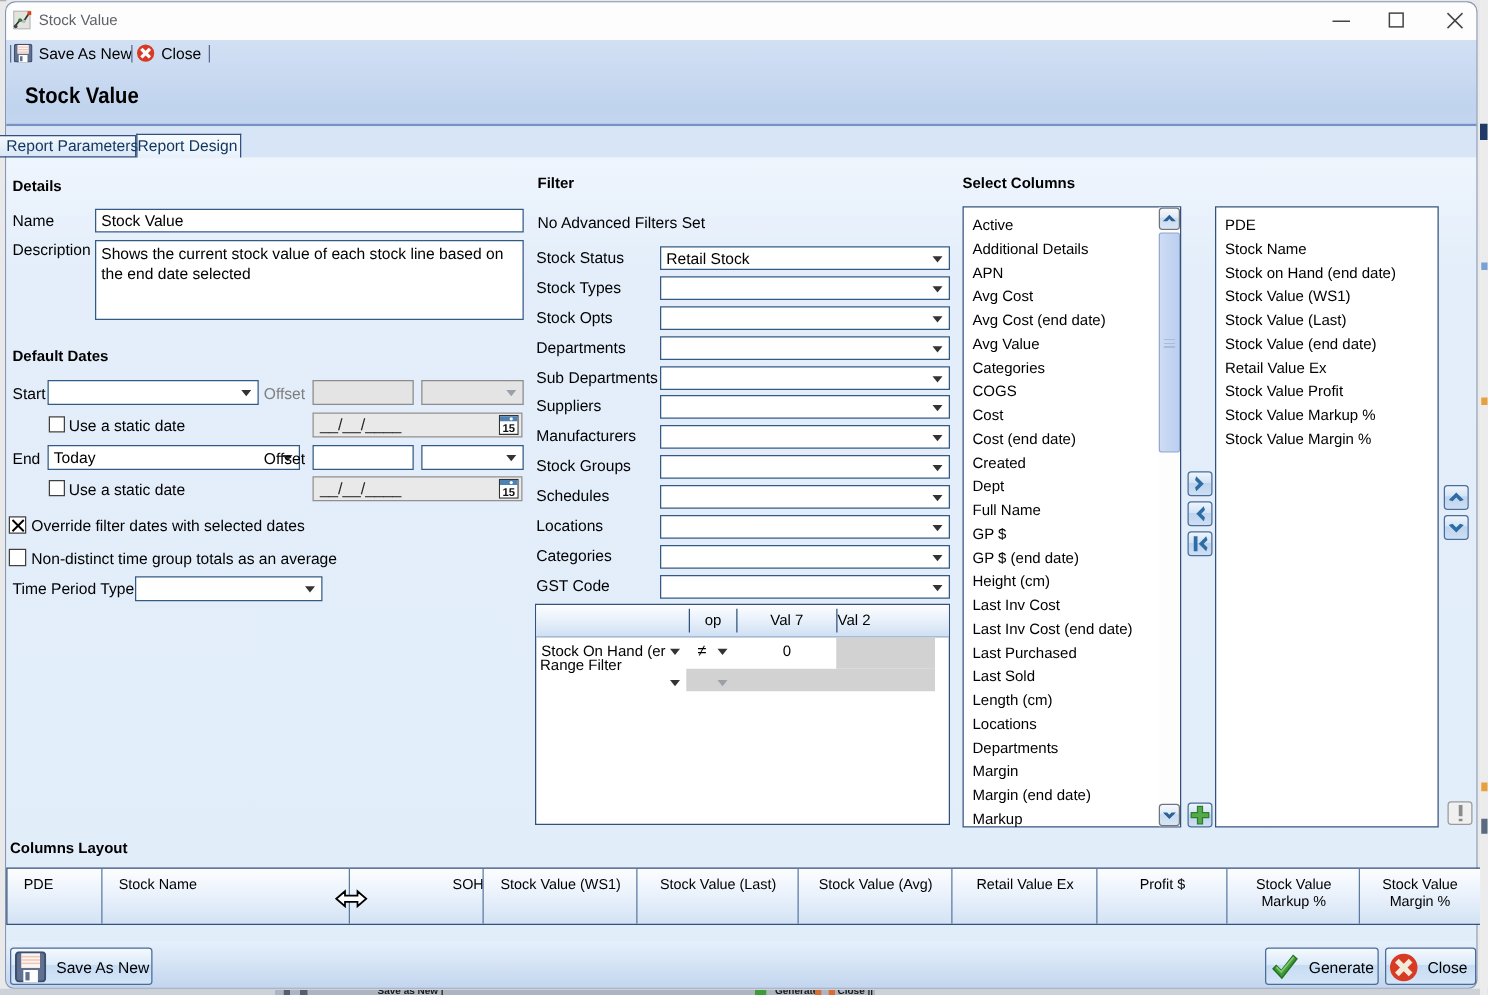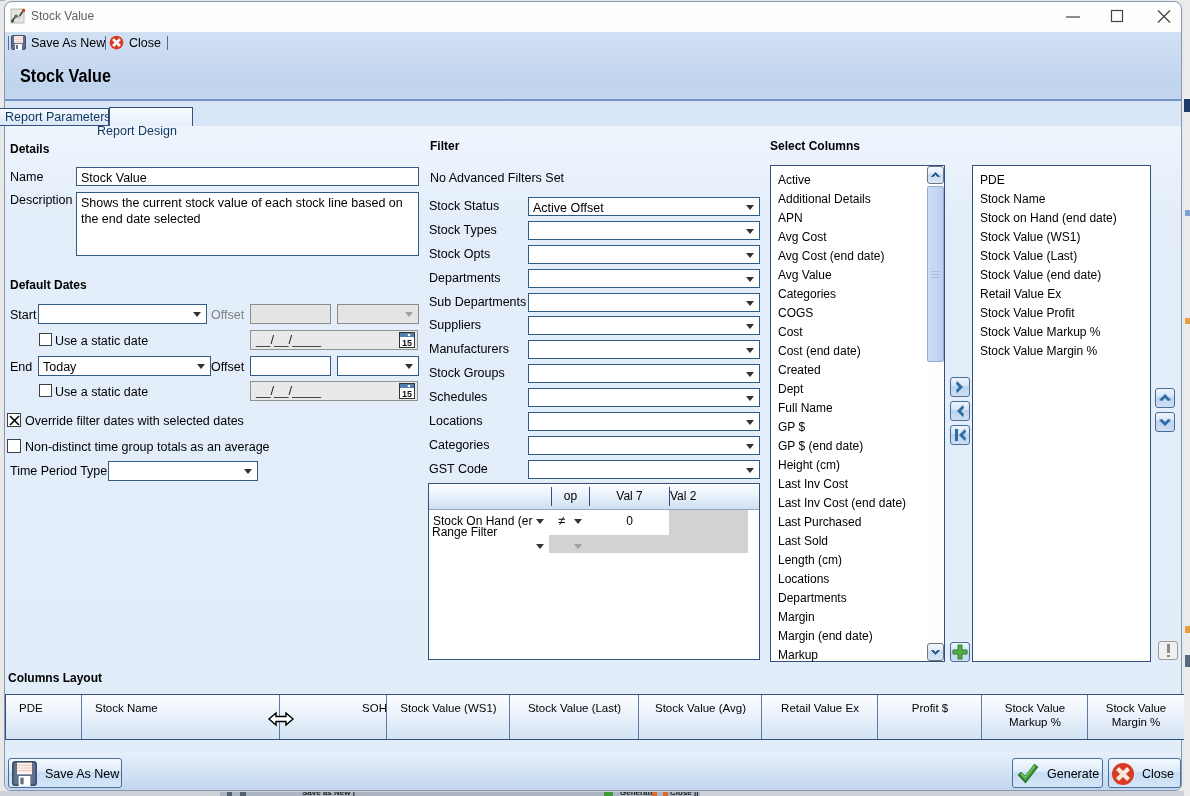--- a/index.html
+++ b/index.html
@@ -69,21 +69,21 @@
       <path d="M5 8 L8 5 L12 9 L16 5 L19 8 L15 12 L19 16 L16 19 L12 15 L8 19 L5 16 L9 12 Z" fill="#fff"></path>
     </svg>
   <div class="abs lbl" style="left:129px;top:36px;">Close</div>
   <div class="abs" style="left:167px;top:36px;width:1px;height:14px;background:#5a6b8c;"></div>
 
   <div class="abs" style="left:20px;top:66px;font-size:18px;font-weight:bold;transform:scaleX(0.9);transform-origin:0 0;">Stock Value</div>
 
   <div class="abs" style="left:-4px;top:108px;width:113px;height:18px;background:linear-gradient(#f4f9fe,#d9e6f6);border:1px solid #33517c;border-bottom:1px solid #33517c;box-sizing:border-box;"></div>
   <div class="abs tabtx" style="left:5px;top:110px;">Report Parameters</div>
   <div class="abs" style="left:109px;top:107px;width:84px;height:19px;background:linear-gradient(#f7fbff,#e7f0fb);border:1px solid #33517c;border-bottom:none;box-sizing:border-box;"></div>
-  <div class="abs tabtx" style="left:97px;top:110px;margin-top:14px;">Report Design</div>
+  <div class="abs tabtx" style="left:110px;top:110px;">Report Design</div>
 
   <div class="abs sec" style="left:10px;top:142px;">Details</div>
   <div class="abs lbl" style="left:10px;top:170px;">Name</div>
   <div class="abs inp" style="left:76px;top:167px;width:343px;height:19px;"><span style="font-size:12.5px;margin-left:4px;line-height:18px;">Stock Value</span></div>
   <div class="abs lbl" style="left:10px;top:193px;">Description</div>
   <div class="abs inp" style="left:76px;top:192px;width:343px;height:64px;">
       <div style="font-size:12.5px;margin:2px 6px 4px 4px;line-height:16px;">Shows the current stock value of each stock line based on the end date selected</div>
     </div>
   <div class="abs sec" style="left:10px;top:278px;">Default Dates</div>
 
@@ -103,21 +103,21 @@
     <span style="position:absolute;left:5px;top:1px;font-size:13px;color:#222;">__/__/____</span>
     <svg style="position:absolute;right:2px;top:1px" width="16" height="16" viewBox="0 0 16 16">
         <rect x="0.5" y="0.5" width="15" height="15" fill="#fff" stroke="#333"></rect>
         <rect x="1" y="1" width="14" height="4" fill="#4f81b3"></rect>
         <circle cx="10" cy="3" r="1.3" fill="#fff"></circle>
         <text x="8" y="13.5" font-size="9" font-weight="bold" text-anchor="middle" fill="#111" font-family="Liberation Sans">15</text>
       </svg>
   </div>
 
   <div class="abs lbl" style="left:10px;top:360px;">End</div>
-  <div class="abs inp" style="left:38px;top:356px;width:173px;height:20px;"><span style="font-size:12.5px;margin-left:4px;line-height:19px;">Today</span><span class="arw" style="right:5px;top:7px;"></span></div>
+  <div class="abs inp" style="left:38px;top:356px;width:202px;height:20px;"><span style="font-size:12.5px;margin-left:4px;line-height:19px;">Today</span><span class="arw" style="right:5px;top:7px;"></span></div>
   <div class="abs lbl" style="left:211px;top:360px;">Offset</div>
   <div class="abs inp" style="left:250px;top:356px;width:81px;height:20px;"></div>
   <div class="abs inp" style="left:337px;top:356px;width:82px;height:20px;">
       <span class="arw" style="right:5px;top:7px;"></span>
     </div>
 
   <div class="cb" style="left:39px;top:384px;"></div>
   <div class="abs lbl" style="left:55px;top:385px;">Use a static date</div>
   <div class="abs" style="left:250px;top:381px;width:168px;height:20px;background:#e9e9e9;border:1px solid #919191;box-sizing:border-box;">
     <span style="position:absolute;left:5px;top:1px;font-size:13px;color:#222;">__/__/____</span>
@@ -140,21 +140,21 @@
   <div class="abs lbl" style="left:25px;top:440px;">Non-distinct time group totals as an average</div>
   <div class="abs lbl" style="left:10px;top:464px;">Time Period Type</div>
   <div class="abs inp" style="left:108px;top:461px;width:150px;height:20px;">
       <span class="arw" style="right:5px;top:7px;"></span>
     </div>
 
   <div class="abs sec" style="left:430px;top:139px;">Filter</div>
   <div class="abs lbl" style="left:430px;top:171px;">No Advanced Filters Set</div>
   <div id="filterrows">
       <div class="abs lbl" style="left:429px;top:199px;">Stock Status</div>
-      <div class="abs inp" style="left:528px;top:197px;width:232px;height:19px;"><span style="font-size:12.5px;margin-left:4px;line-height:18px;">Active Offset</span><span class="arw" style="right:5px;top:7px;"></span></div>
+      <div class="abs inp" style="left:528px;top:197px;width:232px;height:19px;"><span style="font-size:12.5px;margin-left:4px;line-height:18px;">Retail Stock</span><span class="arw" style="right:5px;top:7px;"></span></div>
       <div class="abs lbl" style="left:429px;top:223px;">Stock Types</div>
       <div class="abs inp" style="left:528px;top:221px;width:232px;height:19px;"><span style="font-size:12.5px;margin-left:4px;line-height:18px;"></span><span class="arw" style="right:5px;top:7px;"></span></div>
       <div class="abs lbl" style="left:429px;top:247px;">Stock Opts</div>
       <div class="abs inp" style="left:528px;top:245px;width:232px;height:19px;"><span style="font-size:12.5px;margin-left:4px;line-height:18px;"></span><span class="arw" style="right:5px;top:7px;"></span></div>
       <div class="abs lbl" style="left:429px;top:271px;">Departments</div>
       <div class="abs inp" style="left:528px;top:269px;width:232px;height:19px;"><span style="font-size:12.5px;margin-left:4px;line-height:18px;"></span><span class="arw" style="right:5px;top:7px;"></span></div>
       <div class="abs lbl" style="left:429px;top:295px;">Sub Departments</div>
       <div class="abs inp" style="left:528px;top:293px;width:232px;height:19px;"><span style="font-size:12.5px;margin-left:4px;line-height:18px;"></span><span class="arw" style="right:5px;top:7px;"></span></div>
       <div class="abs lbl" style="left:429px;top:318px;">Suppliers</div>
       <div class="abs inp" style="left:528px;top:316px;width:232px;height:19px;"><span style="font-size:12.5px;margin-left:4px;line-height:18px;"></span><span class="arw" style="right:5px;top:7px;"></span></div>

